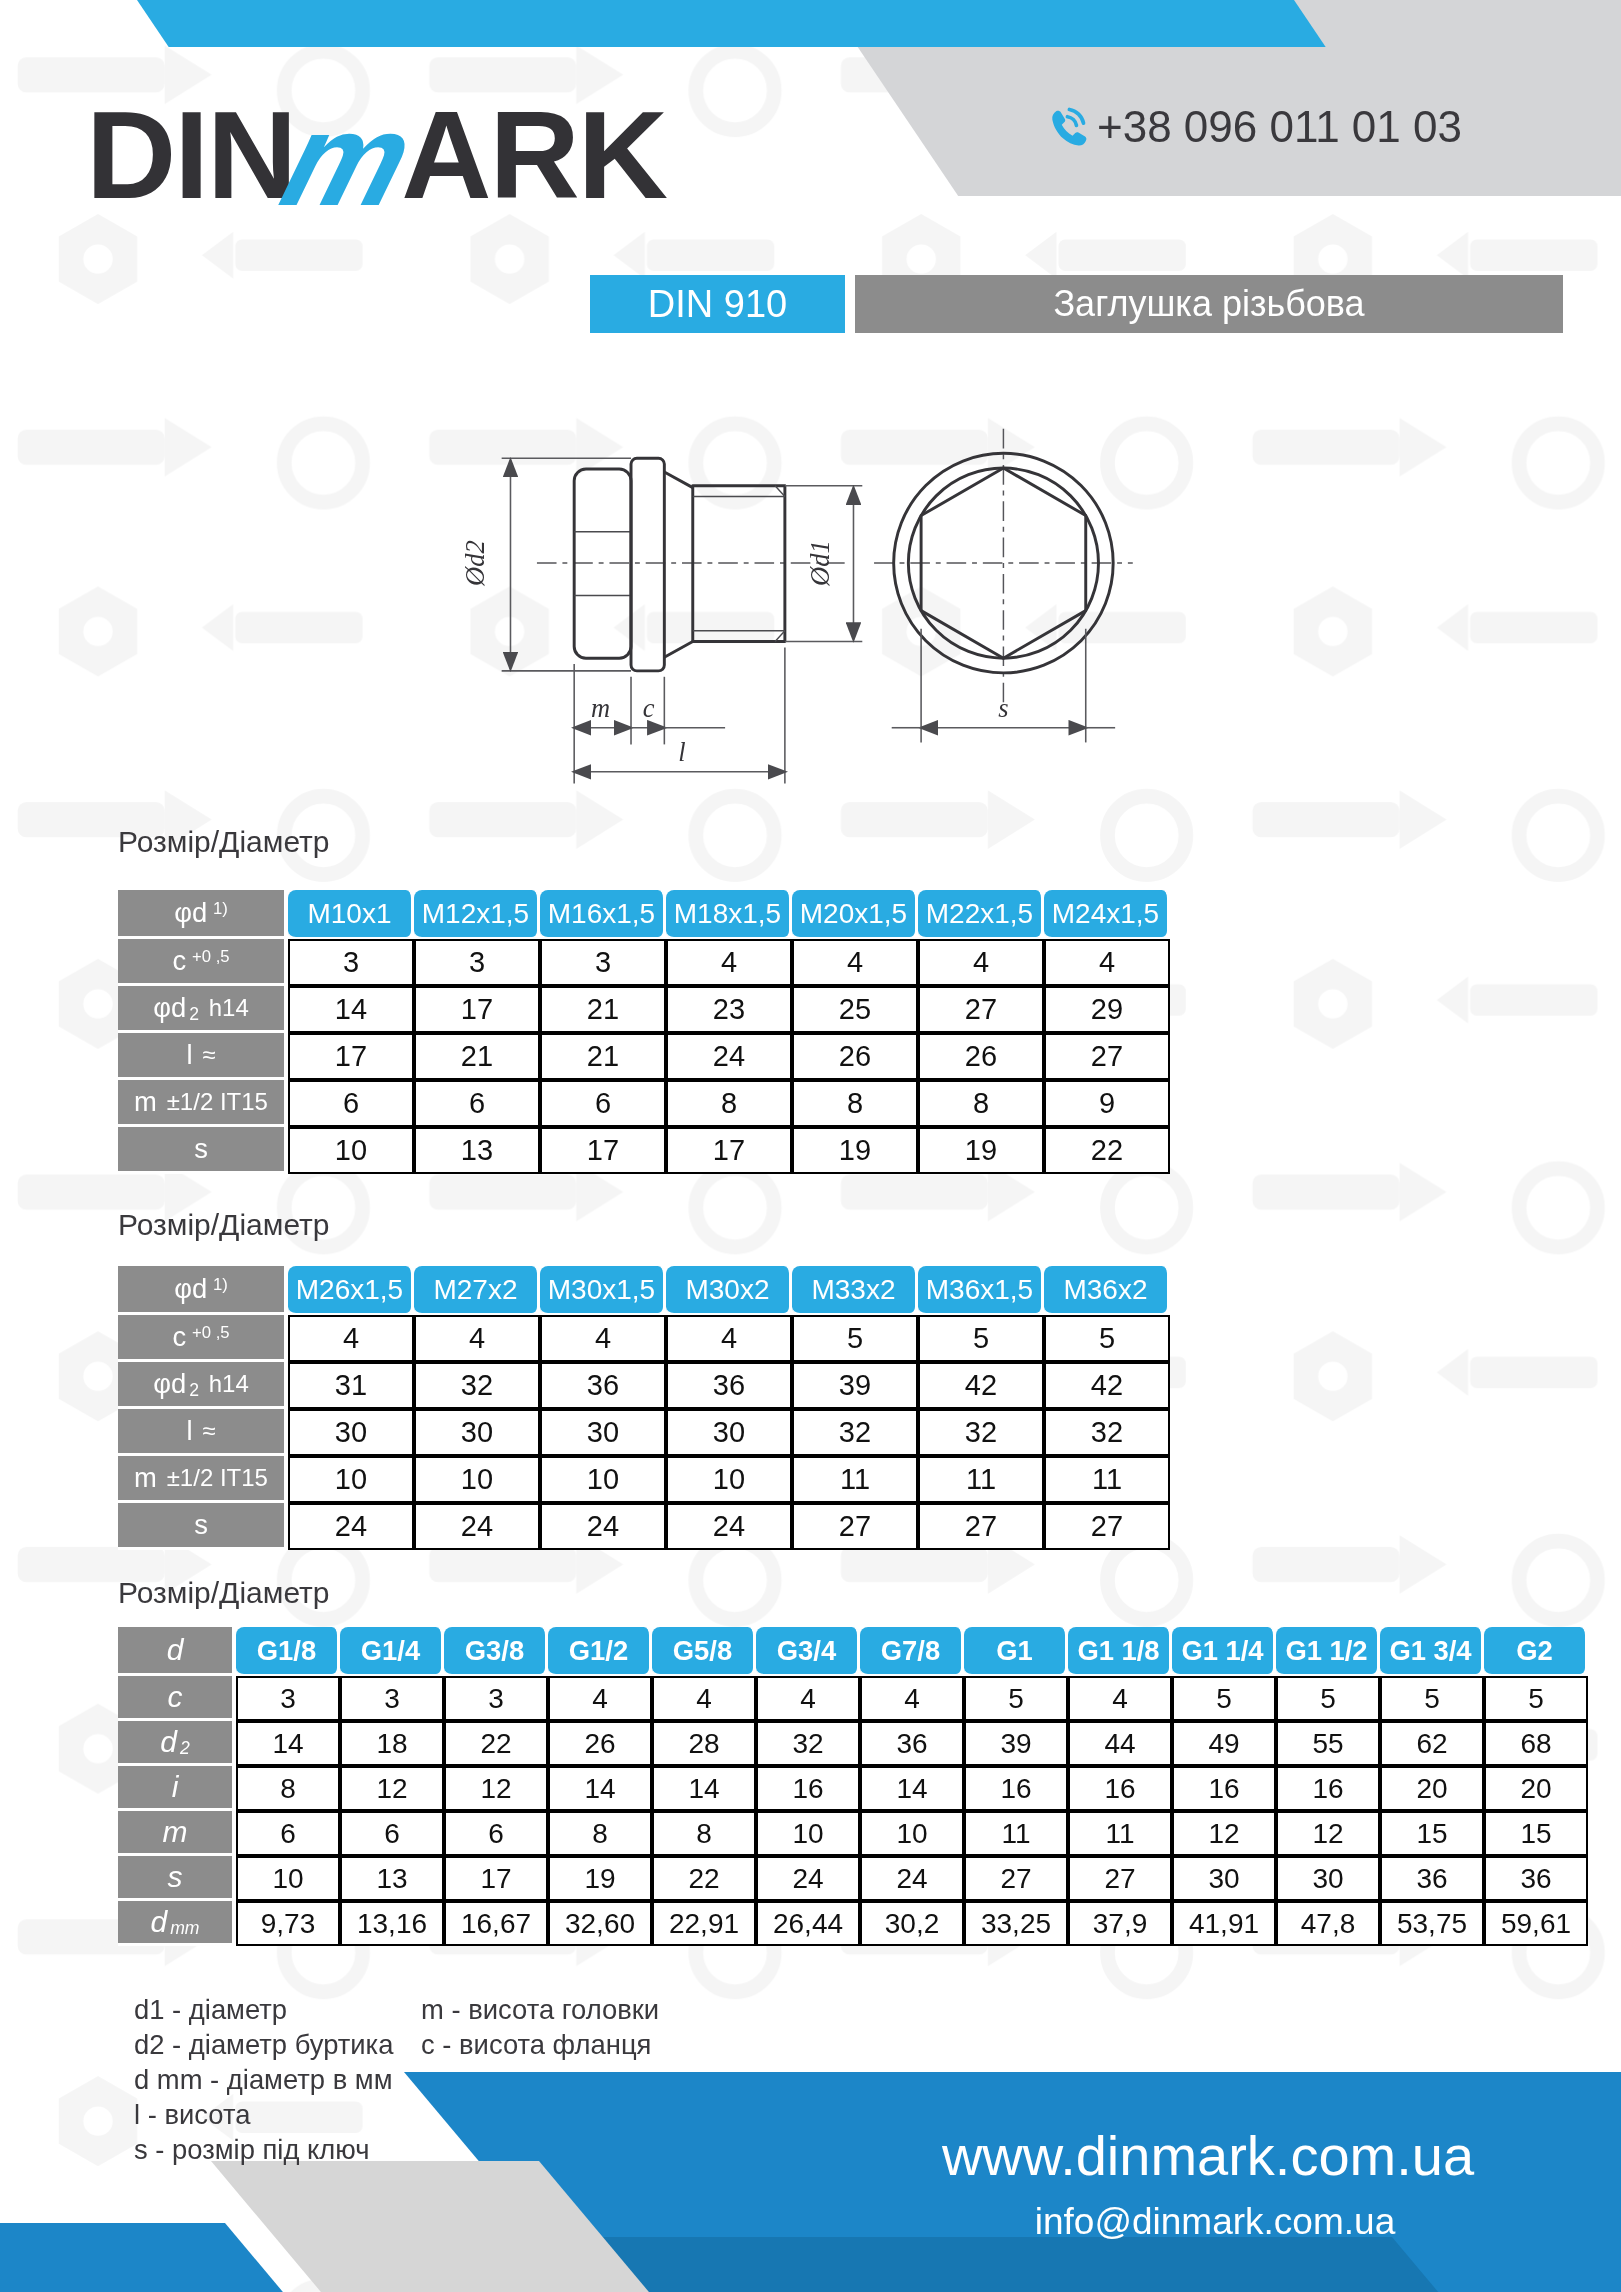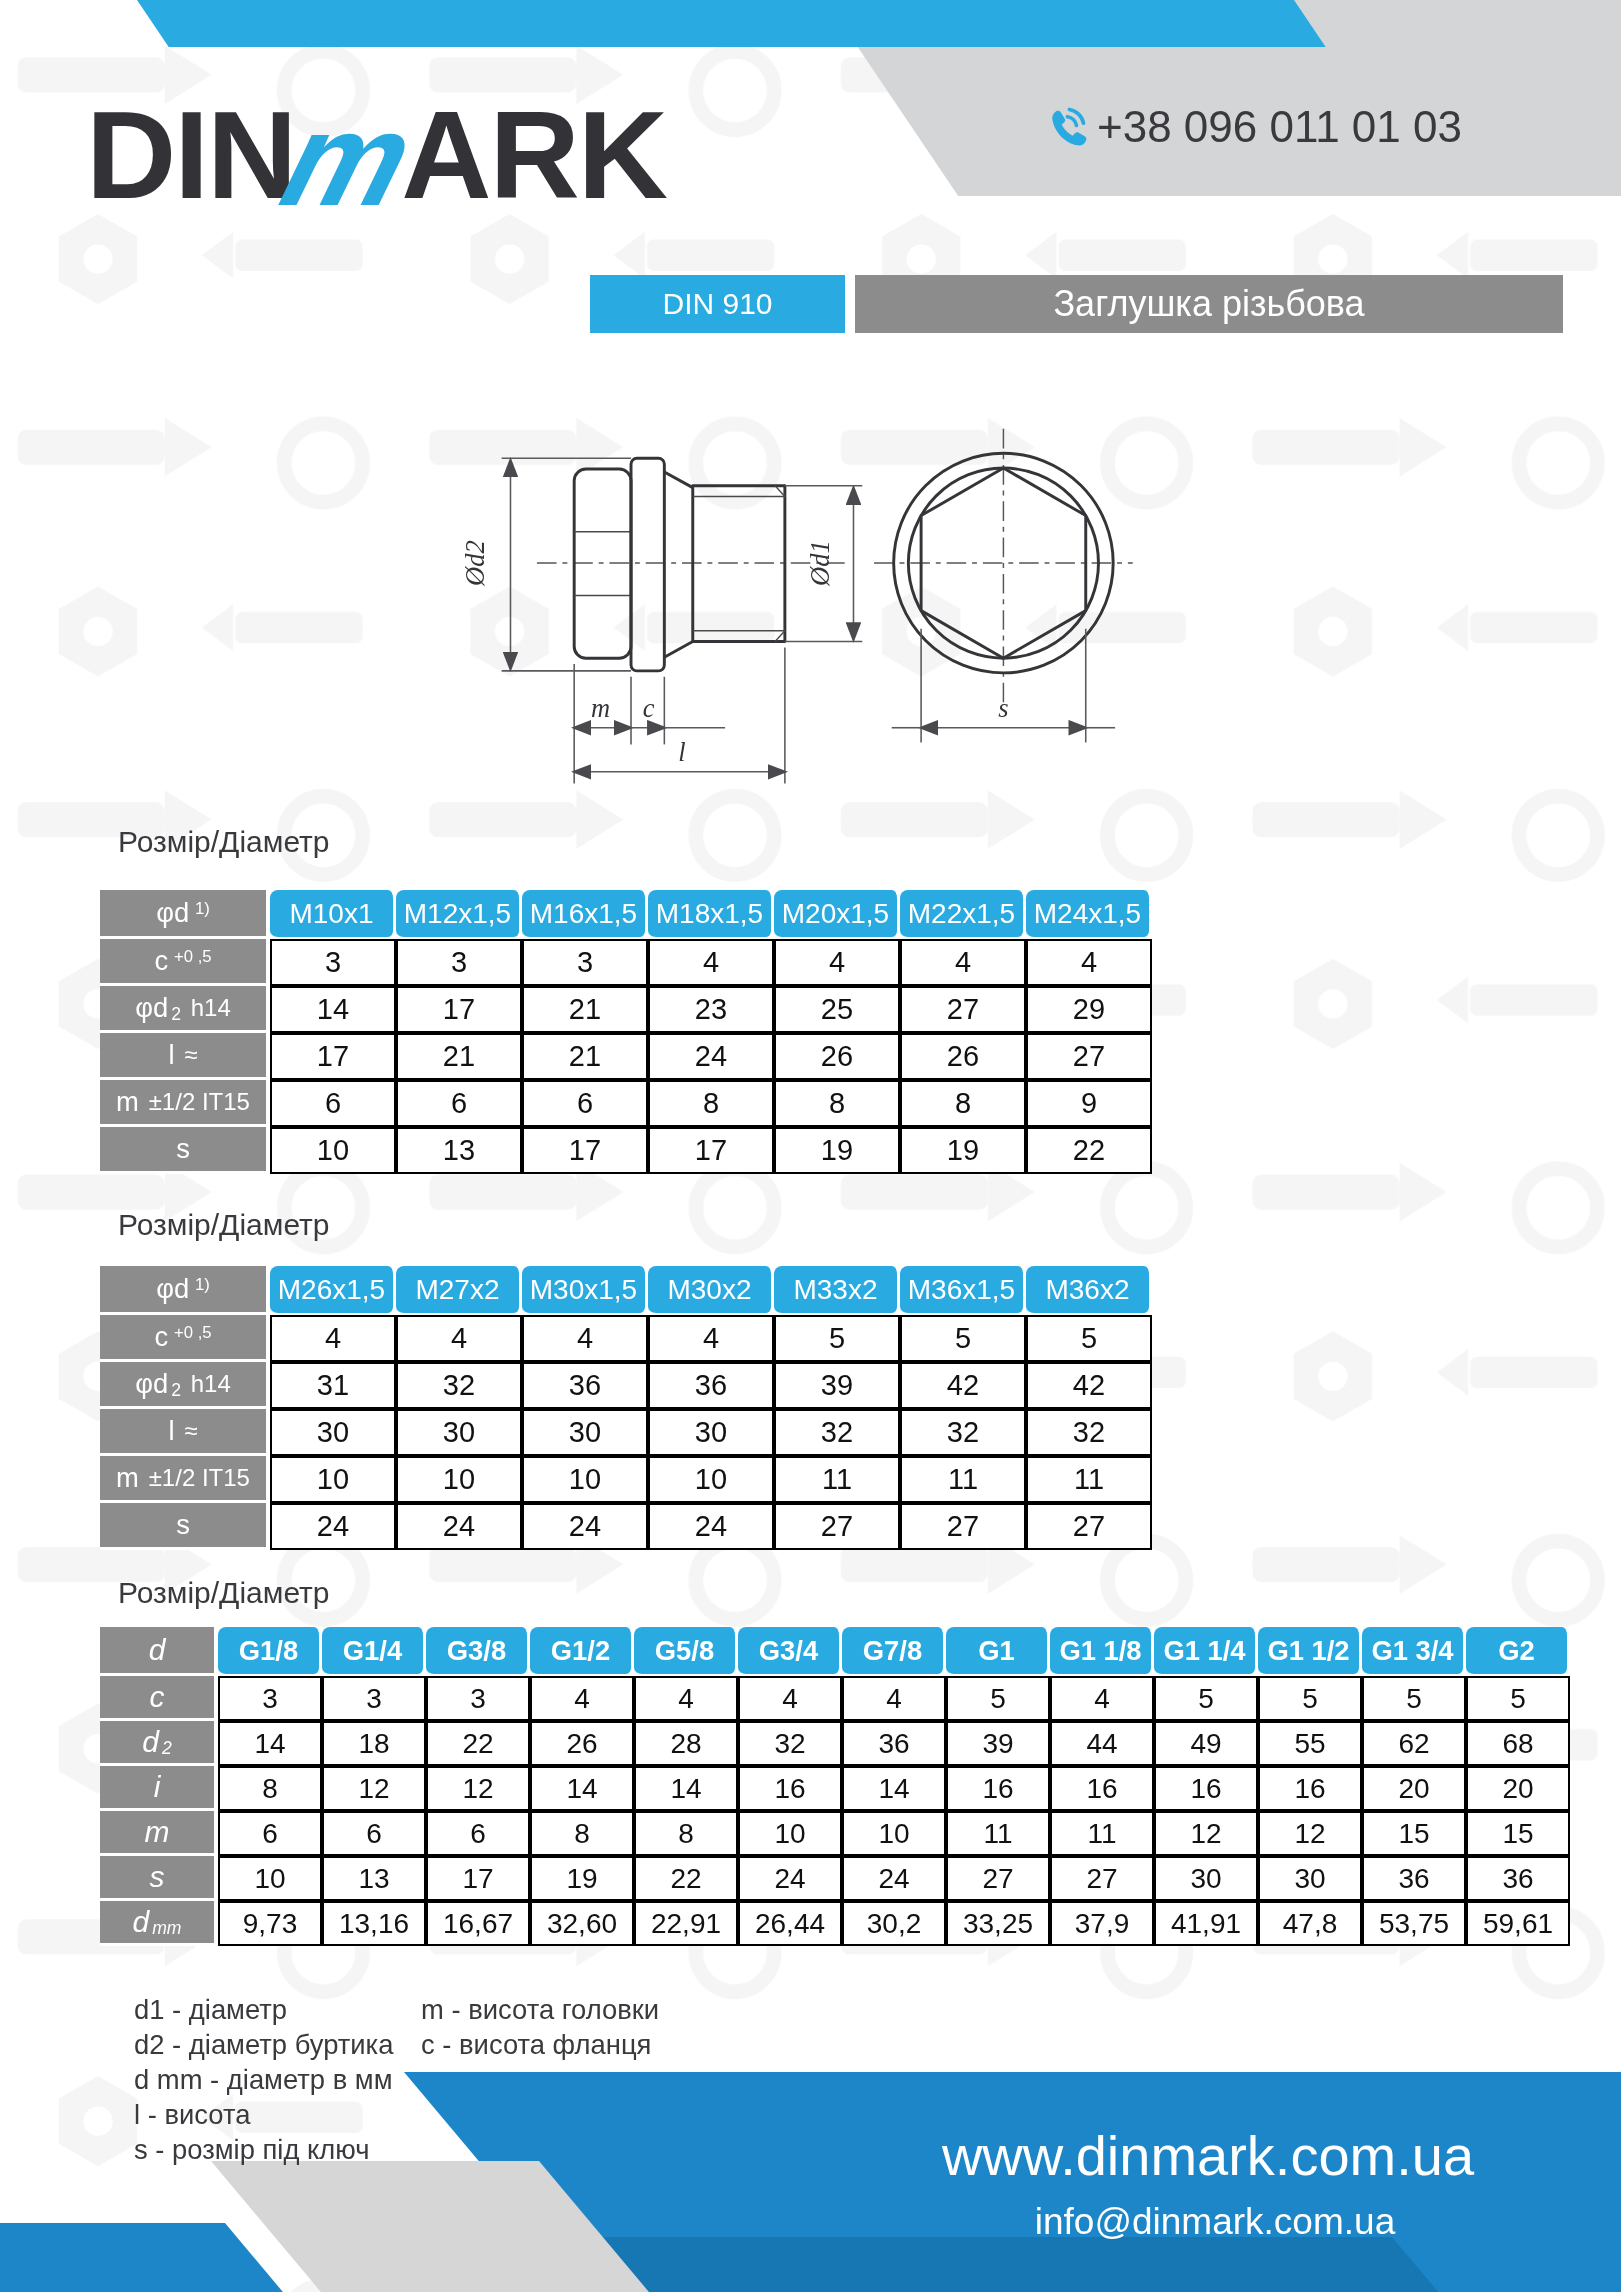--- a/index.html
+++ b/index.html
@@ -21,33 +21,33 @@
   .logo{position:absolute;left:86px;top:86px;z-index:4;font-weight:700;font-size:125px;
         letter-spacing:-2px;color:var(--logo_dark);white-space:nowrap;line-height:1;}
   .logo .m{display:inline-block;color:var(--accent);font-style:italic;font-weight:700;
            transform:skewX(-16deg) translateY(6.9px);margin:0 -5.9px 0 -3.9px;font-size:1.06em;}
   
   .phone{position:absolute;left:1041px;top:102px;z-index:4;display:flex;align-items:center;
          gap:9px;font-size:44px;color:var(--ink);}
   .phone svg{display:block;}
   
   .din-code{position:absolute;left:590px;top:275px;width:255px;height:58px;background:var(--accent);
-            color:#fff;display:flex;align-items:center;justify-content:center;font-size:30px;z-index:4;}
+            color:#fff;display:flex;align-items:center;justify-content:center;font-size:38px;z-index:4;}
   .din-name{position:absolute;left:855px;top:275px;width:708px;height:58px;background:var(--label_gray);
             color:#fff;display:flex;align-items:center;justify-content:center;font-size:36px;z-index:4;}
   
   .drawing{position:absolute;left:421px;top:421px;z-index:3;}
   .drawing .outline{stroke:#353438;stroke-width:3;fill:none;stroke-linejoin:round;}
   .drawing .thin{stroke:#4a4a4e;stroke-width:1.4;fill:none;}
   .drawing .dim{stroke:#5a5a5e;stroke-width:1.6;fill:none;}
   .drawing .cl{stroke:#55555a;stroke-width:1.5;fill:none;stroke-dasharray:20 6 5 6;}
   .drawing text{fill:#353438;font-family:"Liberation Serif",serif;font-style:italic;font-size:27px;}
   
   .sec-title{position:absolute;left:118px;z-index:4;font-size:30px;color:var(--ink);}
-  .dim-table{position:absolute;left:100px;display:grid;z-index:4;}
+  .dim-table{position:absolute;left:118px;display:grid;z-index:4;}
   .t7{grid-template-columns:170px repeat(7,126px);grid-template-rows:49px repeat(5,47px);}
   .t13{grid-template-columns:118px repeat(13,104px);grid-template-rows:49px repeat(6,45px);}
   .cell{display:flex;align-items:center;justify-content:center;box-sizing:border-box;}
   .lbl{background:var(--label_gray);color:#fff;border-right:4.9px solid #fff;border-bottom:3.9px solid #fff;
        font-size:27.4px;}
   .lbl sup{font-size:16.7px;margin-left:5.9px;transform:translateY(-3.9px);}
   .lbl sub{font-size:17.6px;margin-left:2.9px;transform:translateY(5.9px);}
   .lbl .sfx{margin-left:9.8px;font-size:24px;}
   .it{font-style:italic;font-size:30px;}
   .th{background:var(--accent);color:#fff;border-right:3.9px solid #fff;border-bottom:2.9px solid #fff;

